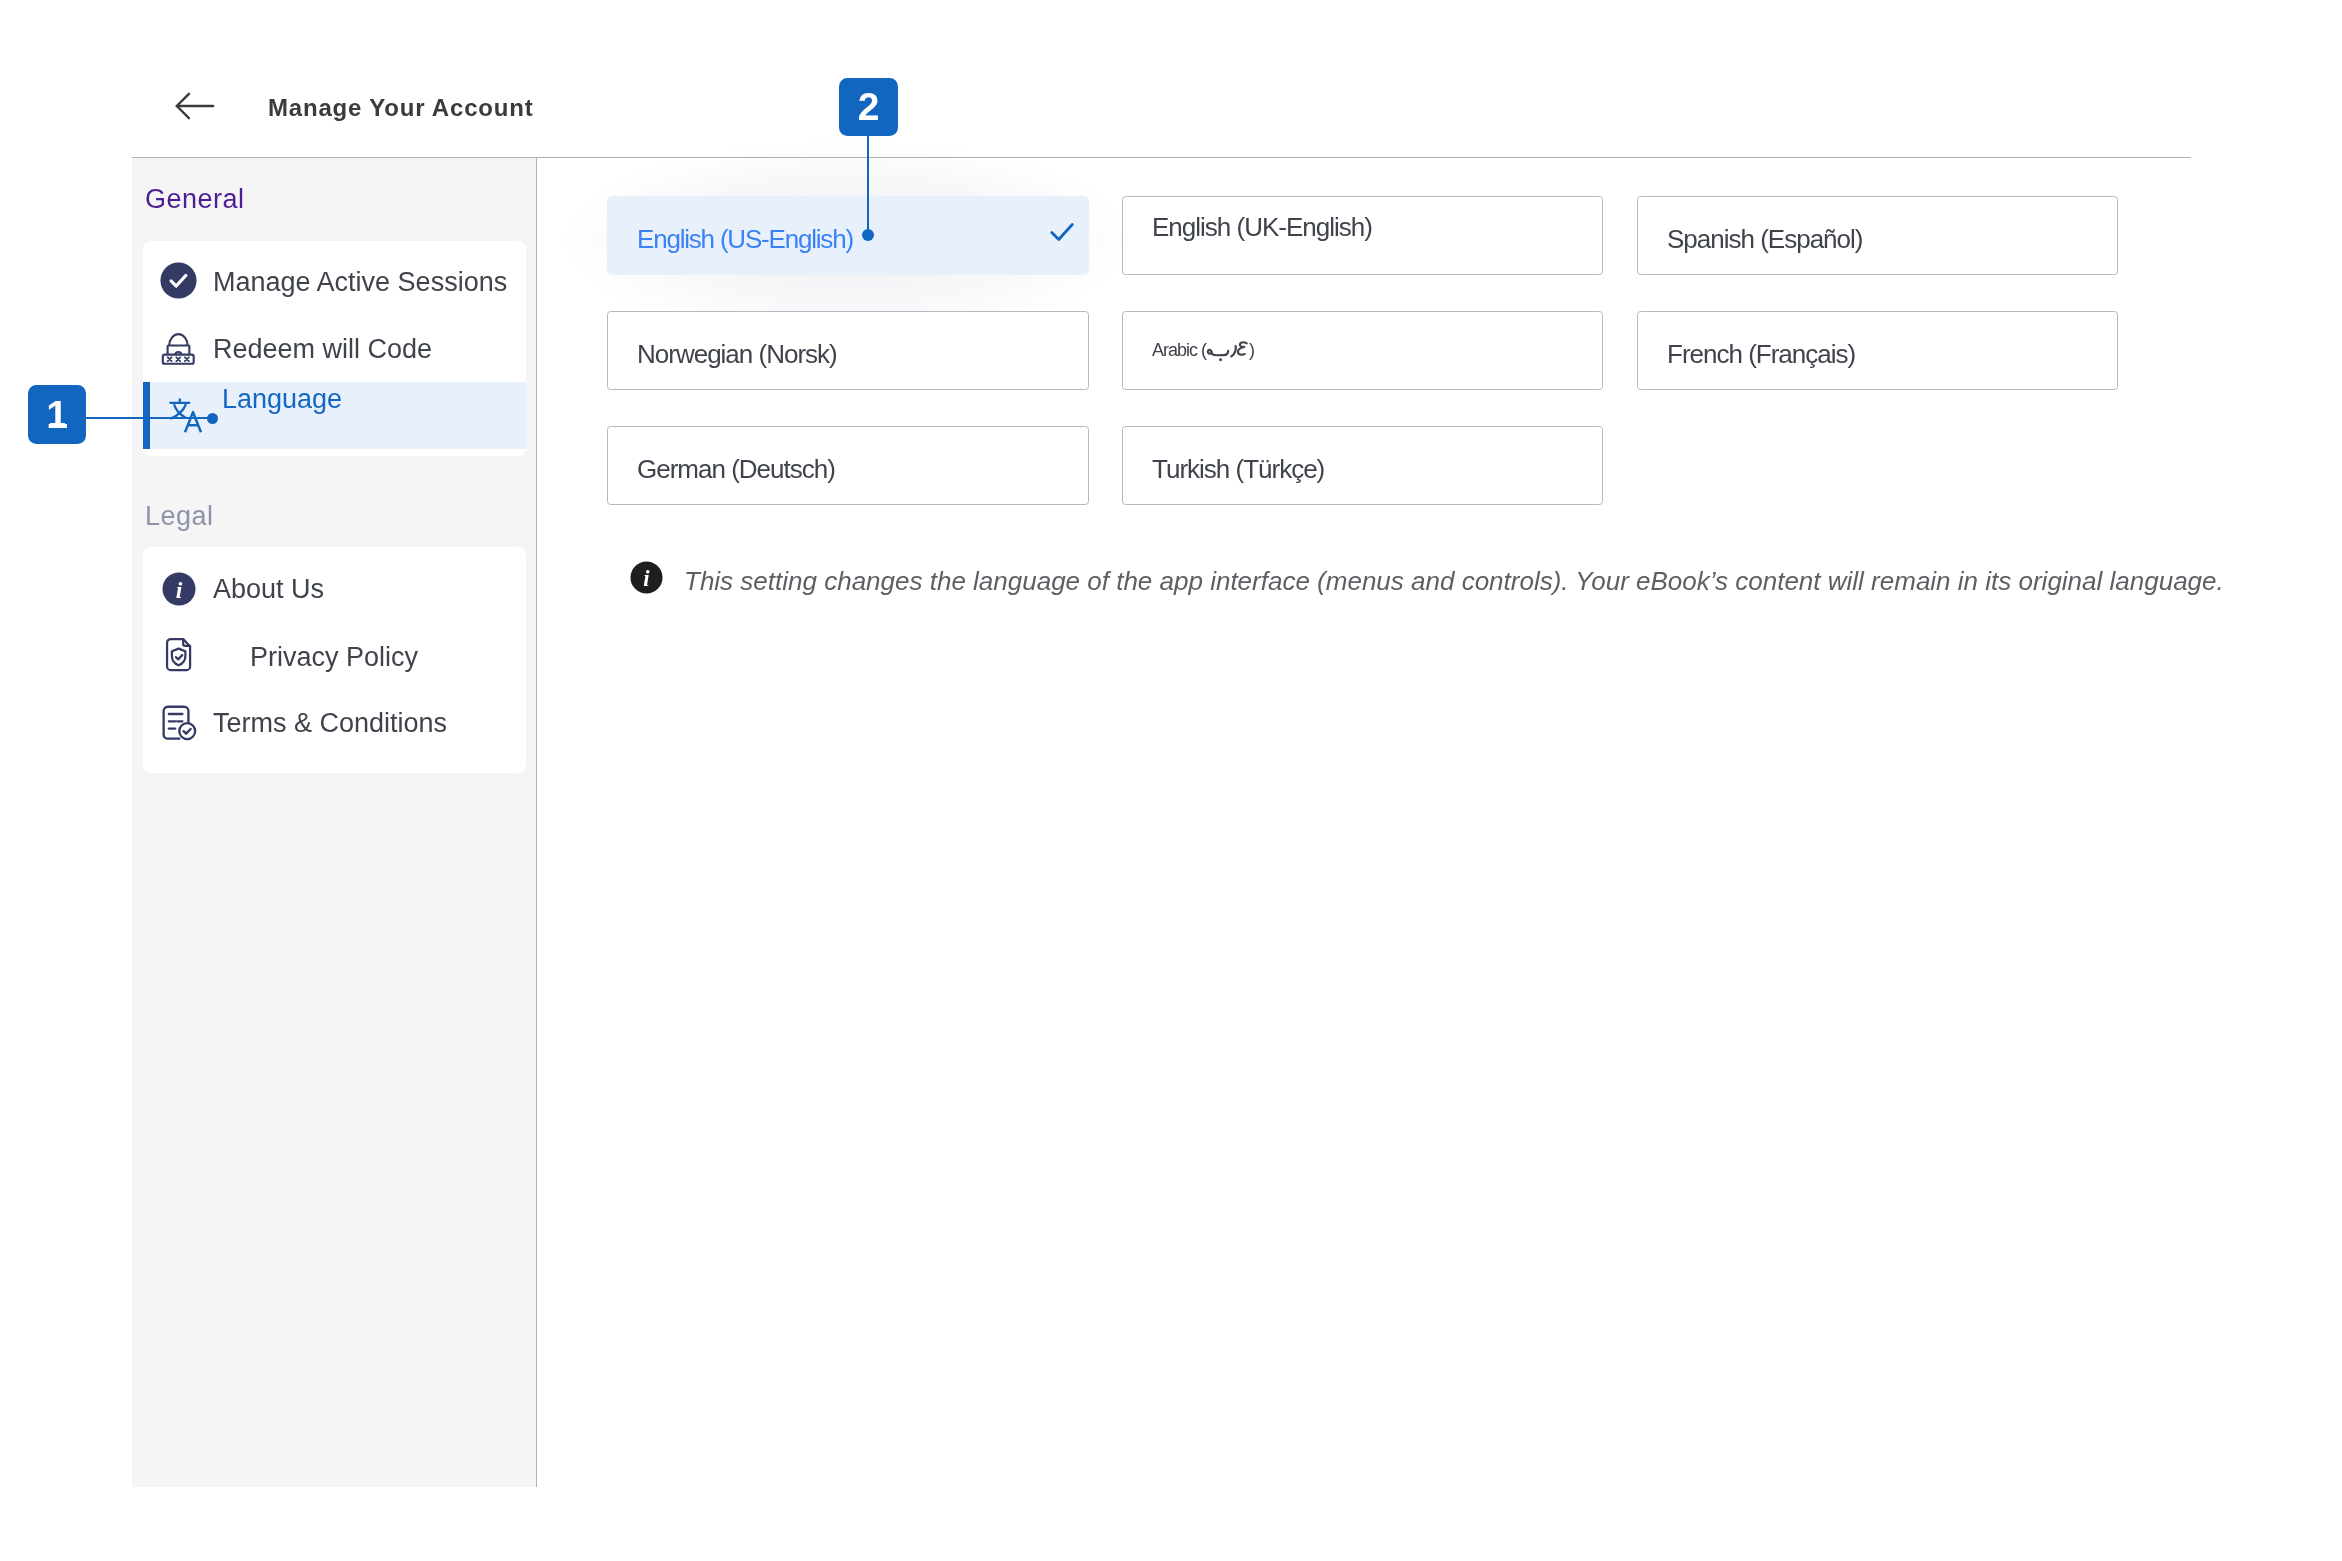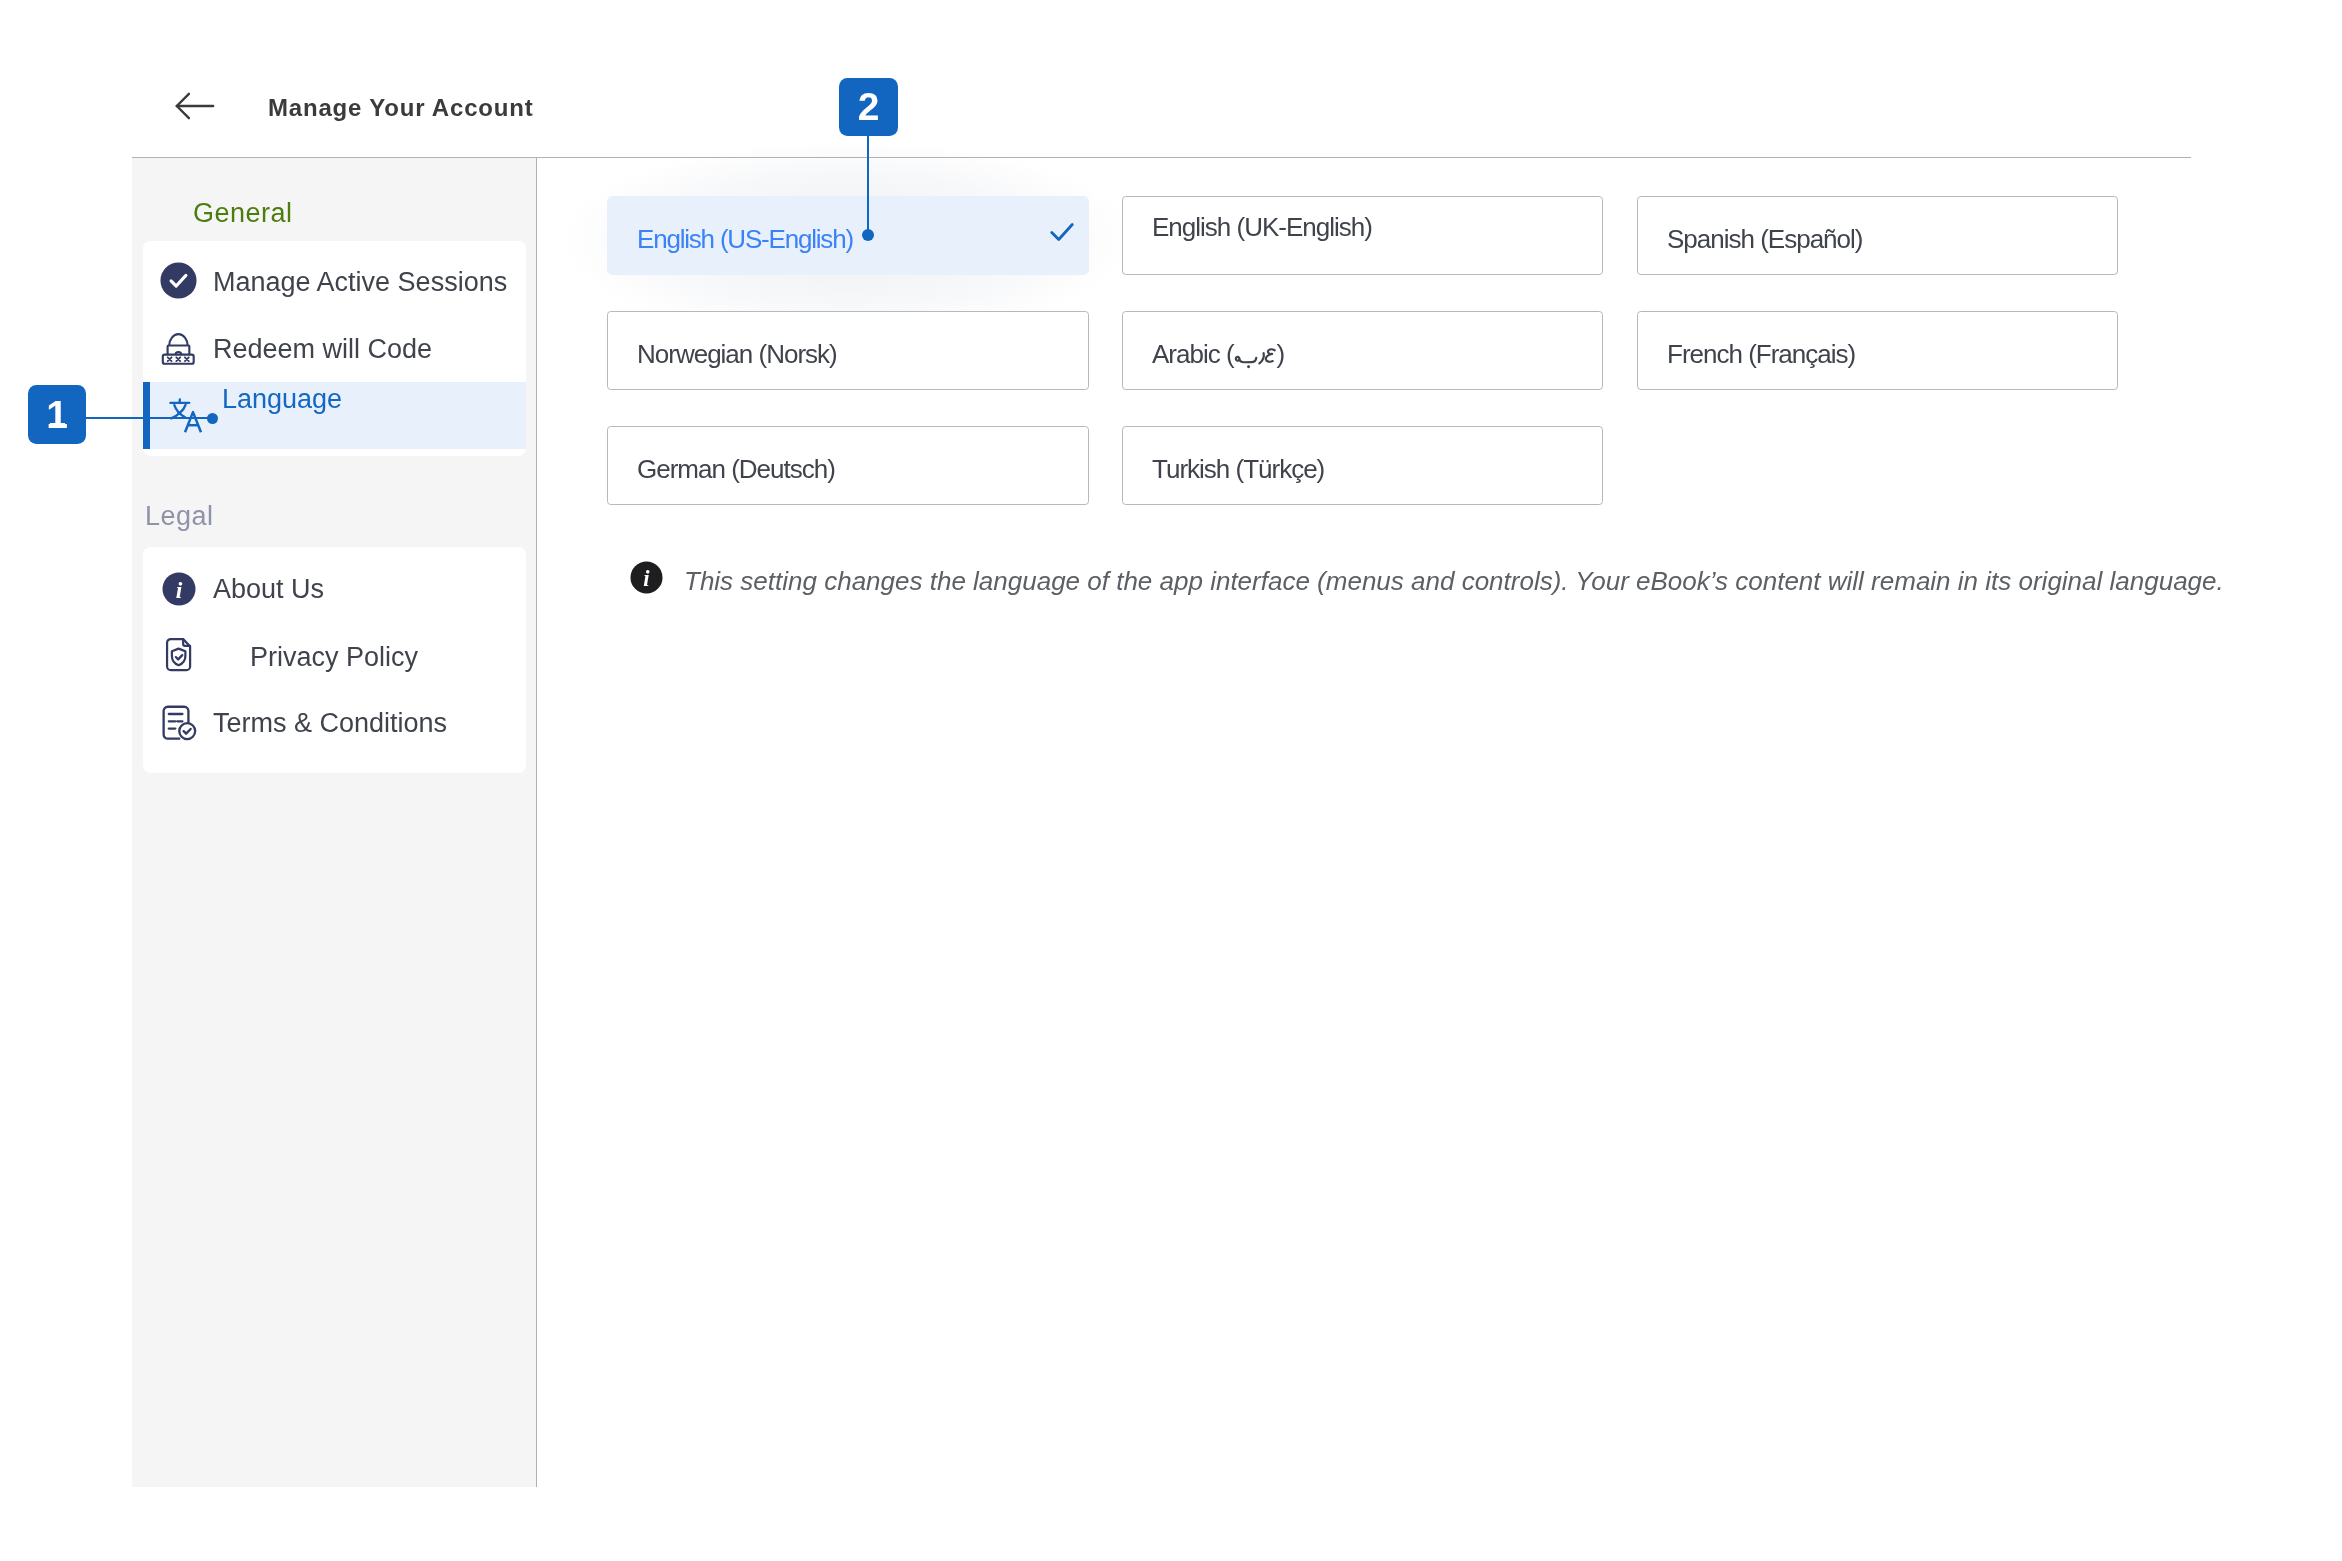--- a/index.html
+++ b/index.html
@@ -15,21 +15,21 @@
     <path d="M42 16 H3"></path>
     <path d="M16 3 L3 16 L16 29"></path>
   </g>
 </svg>
 <div class="abs" style="left:268px; top:94px; font-size:24px; font-weight:bold; color:#3a3b3d; letter-spacing:0.8px;">Manage Your Account</div>
 
 <div class="abs" style="left:132px; top:157px; width:2059px; height:0.9px; background:#b0b1b3; z-index:2;"></div>
 
 <div class="abs" style="left:132px; top:158px; width:405px; height:1329px; background:#f5f5f6; border-right:0.9px solid #b0b1b3;"></div>
 
-<div class="abs" style="left:145px; top:198px; font-size:27px; color:#4d7c0f; letter-spacing:0.5px;margin-left:48px;">General</div>
+<div class="abs" style="left:145px; top:184px; font-size:27px; color:#4c1d95; letter-spacing:0.5px;">General</div>
 
 <div class="abs" style="left:143px; top:241px; width:383px; height:215px; background:#ffffff; border-radius:7.5px;"></div>
 
 <svg class="abs" style="left:160px; top:262px;" width="37" height="37" viewBox="0 0 40 40">
   <circle cx="20" cy="20" r="19.5" fill="#333a63"></circle>
   <path d="M12 20.5 L17.5 26 L28 14.5" fill="none" stroke="#ffffff" stroke-width="3.4" stroke-linecap="round" stroke-linejoin="round"></path>
 </svg>
 <div class="abs" style="left:213px; top:267px; font-size:27px; color:#3f434b;">Manage Active Sessions</div>
 
 <svg class="abs" style="left:159px; top:330px;" width="37" height="37" viewBox="0 0 40 40">
@@ -115,21 +115,21 @@
 <div class="abs" style="left:1122px; top:196px; width:481px; height:79px; background:#fff; border:0.9px solid #b5b8bc; border-radius:3.7px;"></div>
 <div class="abs" style="left:1152px; top:212px; font-size:26px; letter-spacing:-1px; color:#3f434b;">English (UK-English)</div>
 
 <div class="abs" style="left:1637px; top:196px; width:481px; height:79px; background:#fff; border:0.9px solid #b5b8bc; border-radius:3.7px;"></div>
 <div class="abs" style="left:1667px; top:224px; font-size:26px; letter-spacing:-1px; color:#3f434b;">Spanish (Español)</div>
 
 <div class="abs" style="left:607px; top:311px; width:482px; height:79px; background:#fff; border:0.9px solid #b5b8bc; border-radius:3.7px;"></div>
 <div class="abs" style="left:637px; top:339px; font-size:26px; letter-spacing:-1px; color:#3f434b;">Norwegian (Norsk)</div>
 
 <div class="abs" style="left:1122px; top:311px; width:481px; height:79px; background:#fff; border:0.9px solid #b5b8bc; border-radius:3.7px;"></div>
-<div class="abs" style="left:1152px; top:339px; font-size:26px; letter-spacing:-1px; color:#3f434b;">Arabic (<svg width="43" height="24" viewBox="0 0 46 26" style="vertical-align:-6.6px;">
+<div class="abs" style="left:1152px; top:339px; font-size:18px; letter-spacing:-1px; color:#3f434b;">Arabic (<svg width="43" height="24" viewBox="0 0 46 26" style="vertical-align:-6.6px;">
       <g fill="none" stroke="#3f434b" stroke-width="2.4" stroke-linecap="round" stroke-linejoin="round">
         <path d="M43.8 4.6 C39.8 2.4 36.2 3.9 36.5 6.4 C36.7 8.3 39 9 41 8.6 C36.8 9.4 33.6 11.7 34.3 14.6 C34.9 17.1 38.6 17.7 41.6 16.3"></path>
         <path d="M31.8 7.6 C32.6 11.7 31 16 27.2 18.8"></path>
         <path d="M23.8 12.8 C23.5 15.6 21.7 17.4 18.6 17.5 L10.8 17.6 C7.5 17.6 5.7 16 5.5 13.7"></path>
         <path d="M5.5 13.7 C5.3 11.5 2.8 11 1.9 12.8 C1.1 14.4 2.4 16.1 4.3 15.8"></path>
         <circle cx="15.5" cy="22.5" r="1.6" fill="#3f434b" stroke="none"></circle>
       </g>
     </svg>)</div>
 
 <div class="abs" style="left:1637px; top:311px; width:481px; height:79px; background:#fff; border:0.9px solid #b5b8bc; border-radius:3.7px;"></div>

